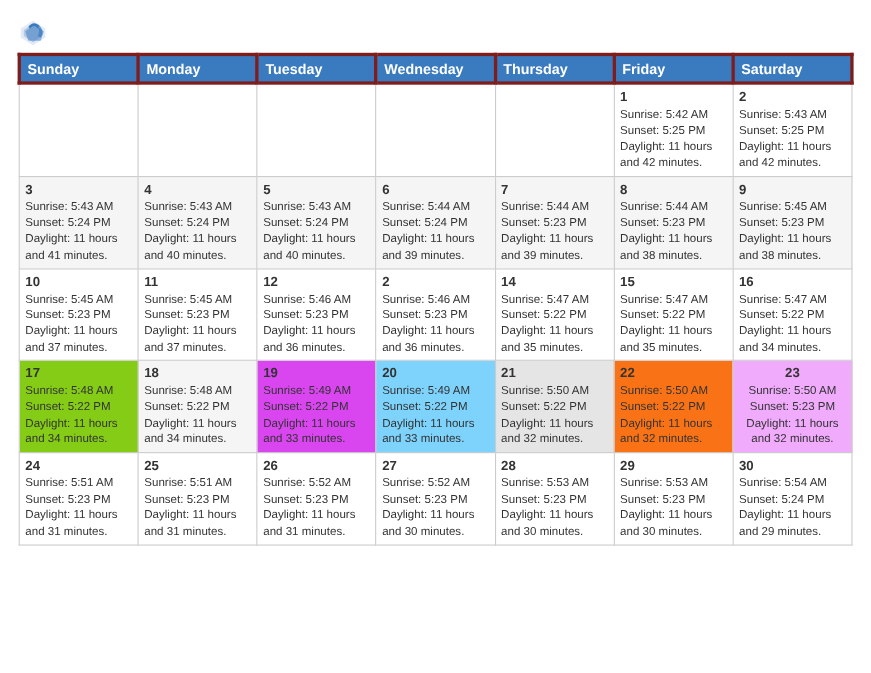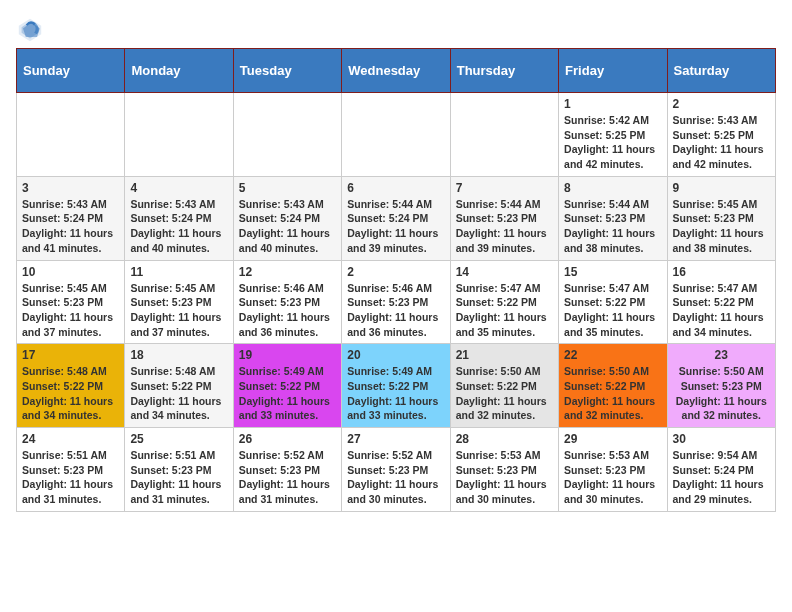--- a/index.html
+++ b/index.html
@@ -48,22 +48,22 @@
     .calendar {
       width: 100%;
       border-collapse: collapse;
       border: 1px solid #ccc;
     }
     .calendar th {
       background: #3a7abf;
       color: #fff;
       font-size: 13px;
       font-weight: bold;
-      padding: 14px 6px;
-      border: 1px solid #7f1d1d;
+      padding: 4px 6px;
+      border: 3px solid #7f1d1d;
       text-align: left;
     }
     .calendar td {
       border: 1px solid #ccc;
       vertical-align: top;
       padding: 4px 5px;
       width: calc(100% / 7);
       height: 80px;
       background: #fff;
       font-size: 11px;
@@ -74,21 +74,20 @@
     }
     .day-number {
       font-weight: bold;
       font-size: 12px;
       margin-bottom: 2px;
     }
     .day-info {
       font-size: 10.5px;
       line-height: 1.4;
       color: #333;
-      font-weight: bold;
     }
     .empty-cell {
       background: #fff !important;
     }
     .calendar tr:nth-child(even) td.empty-cell {
       background: #f5f5f5 !important;
     }
   </style>
 </head>
 <body>
@@ -227,21 +226,21 @@
 Daylight: 11 hours and 35 minutes.</div>
         </td>
         <td>
           <div class="day-number">16</div>
           <div class="day-info" style="white-space: pre-line;">Sunrise: 5:47 AM
 Sunset: 5:22 PM
 Daylight: 11 hours and 34 minutes.</div>
         </td>
       </tr>
       <tr>
-        <td style="background: #eab308;">
+        <td style="background: #84cc16;">
           <div class="day-number">17</div>
           <div class="day-info" style="white-space: pre-line;">Sunrise: 5:48 AM
 Sunset: 5:22 PM
 Daylight: 11 hours and 34 minutes.</div>
         </td>
         <td style="background: rgb(245, 245, 245);">
           <div class="day-number">18</div>
           <div class="day-info" style="white-space: pre-line;">Sunrise: 5:48 AM
 Sunset: 5:22 PM
 Daylight: 11 hours and 34 minutes.</div>
@@ -309,19 +308,19 @@
 Daylight: 11 hours and 30 minutes.</div>
         </td>
         <td>
           <div class="day-number">29</div>
           <div class="day-info" style="white-space: pre-line;">Sunrise: 5:53 AM
 Sunset: 5:23 PM
 Daylight: 11 hours and 30 minutes.</div>
         </td>
         <td>
           <div class="day-number">30</div>
-          <div class="day-info" style="white-space: pre-line;">Sunrise: 9:54 AM
+          <div class="day-info" style="white-space: pre-line;">Sunrise: 5:54 AM
 Sunset: 5:24 PM
 Daylight: 11 hours and 29 minutes.</div>
         </td>
       </tr>
     </tbody>
 </table>
 
 </body></html>

